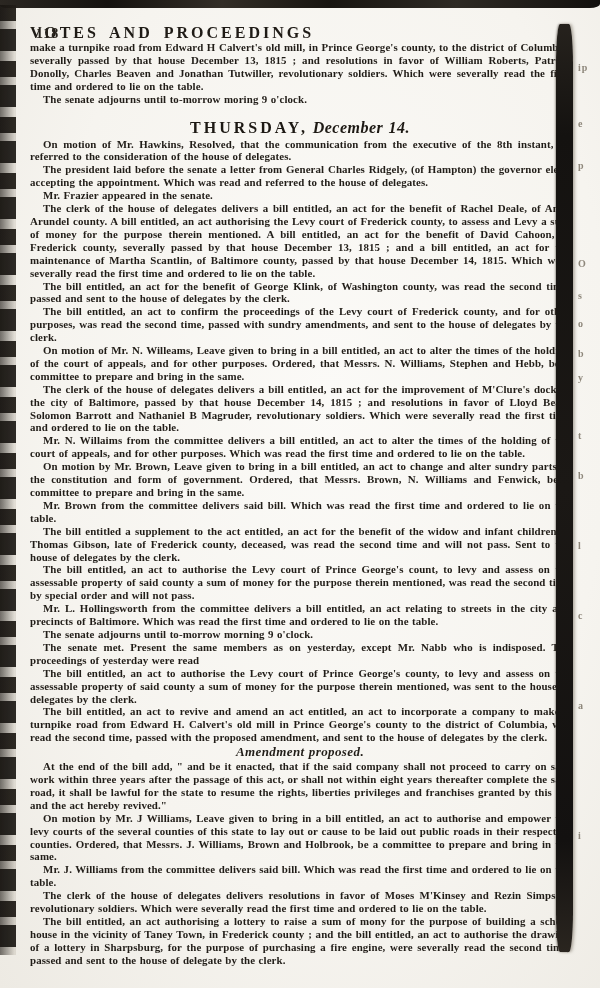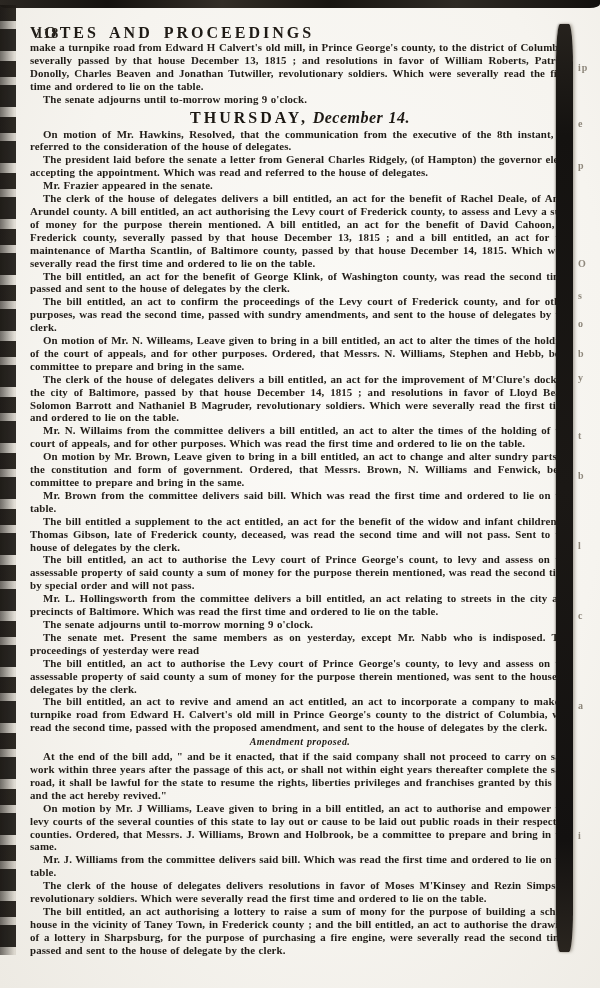--- a/index.html
+++ b/index.html
@@ -46,27 +46,27 @@
     color:#1f1b16;word-spacing:4px;
   }
   .content{
     position:absolute;left:30px;top:41px;width:540px;height:940px;z-index:2;
     color:#211d18;font-size:10.9px;line-height:12.9px;font-weight:bold;
     text-align:justify;word-spacing:0.6px;letter-spacing:0.1px;
   }
   .content p.para{margin:0;text-indent:13px;}
   .content p.no-indent{text-indent:0;}
   .day-heading{
-    text-align:center;font-size:16px;line-height:19px;margin:2px 0 1px 0;
+    text-align:center;font-size:16px;line-height:19px;margin:12px 0 1px 0;
     color:#1d1914;font-weight:bold;
   }
   .day-heading .day{letter-spacing:3px;}
   .day-heading .date{font-style:italic;letter-spacing:0.5px;}
   .sub-heading{
-    text-align:center;font-style:italic;font-weight:bold;font-size:10px;
+    text-align:center;font-style:italic;font-weight:bold;font-size:13px;
     line-height:14px;margin:1px 0;color:#211d18;letter-spacing:0.4px;
   }
 </style>
 </head>
 <body>
 
 <div class="scan-top"></div>
 <div class="scan-left"></div>
 <div class="gutter-bar"></div>
 <div class="margin-strip" id="margin">

